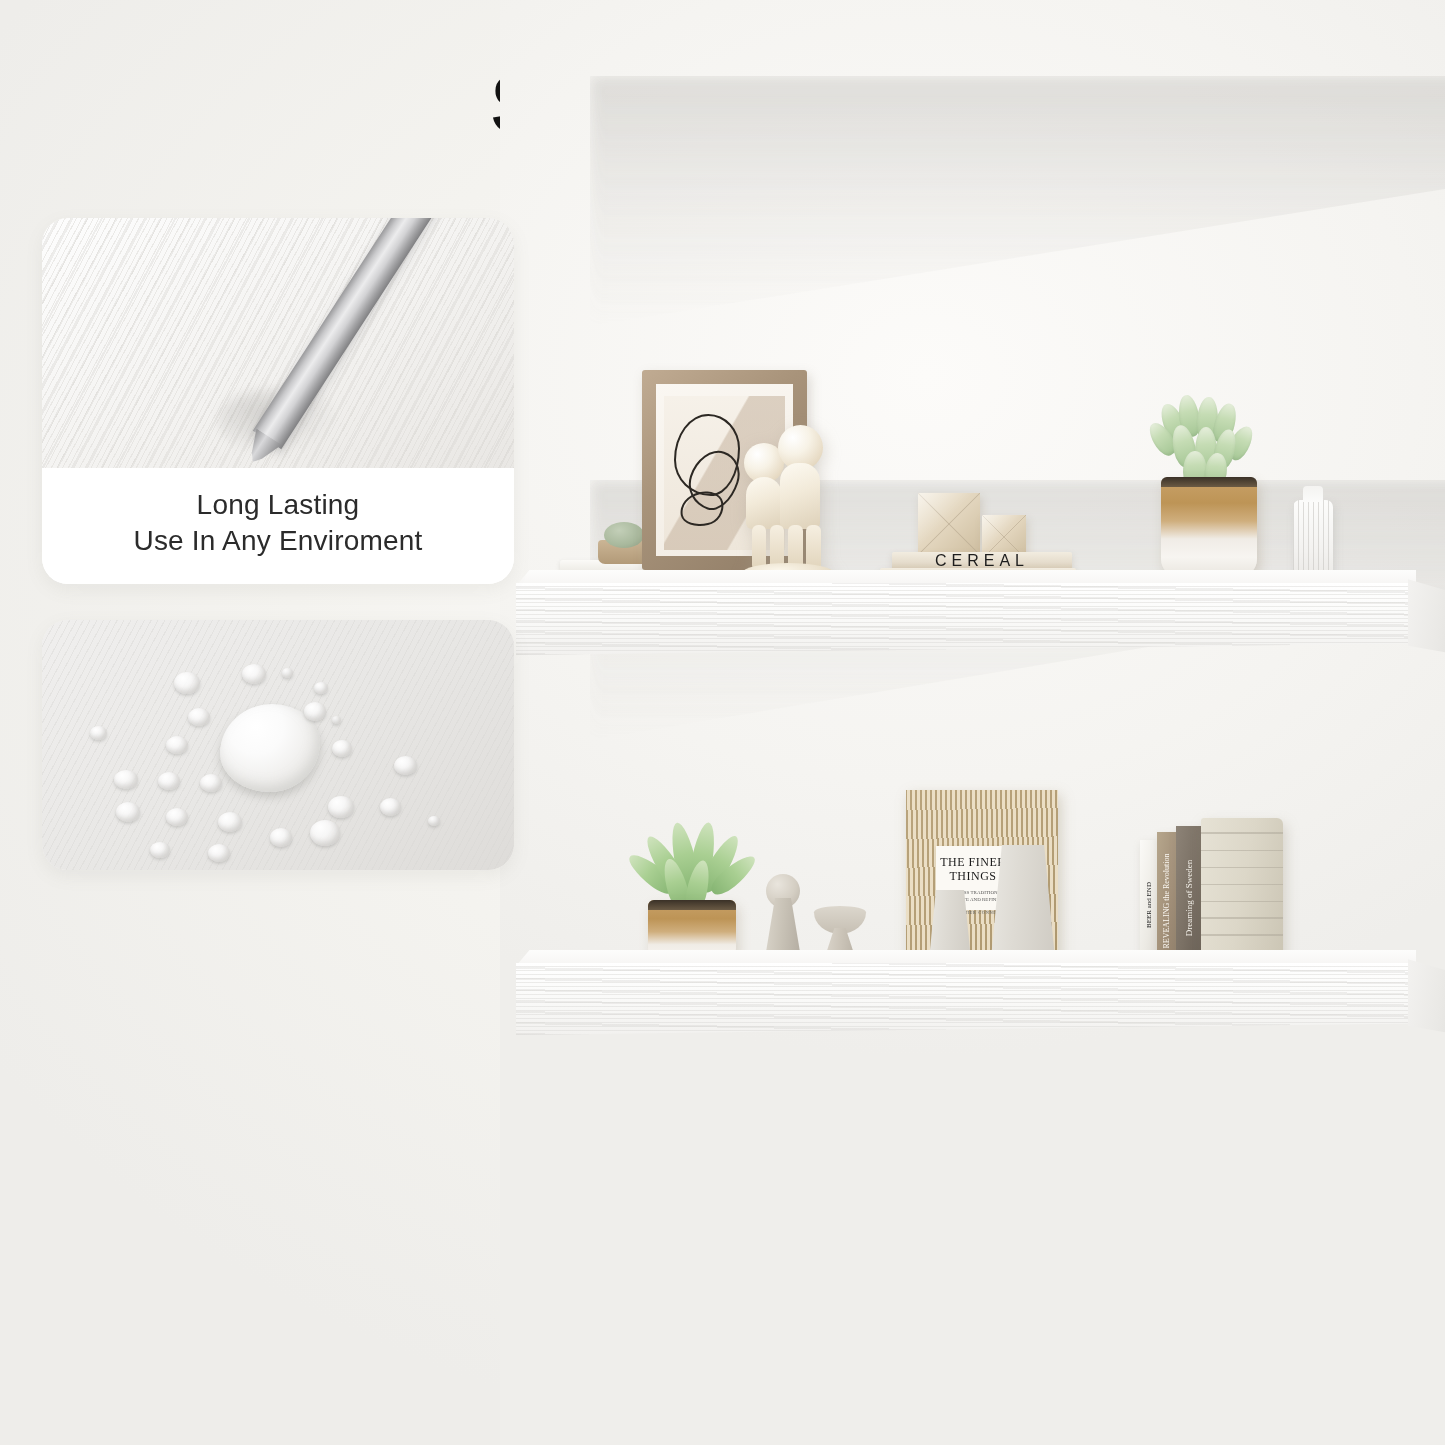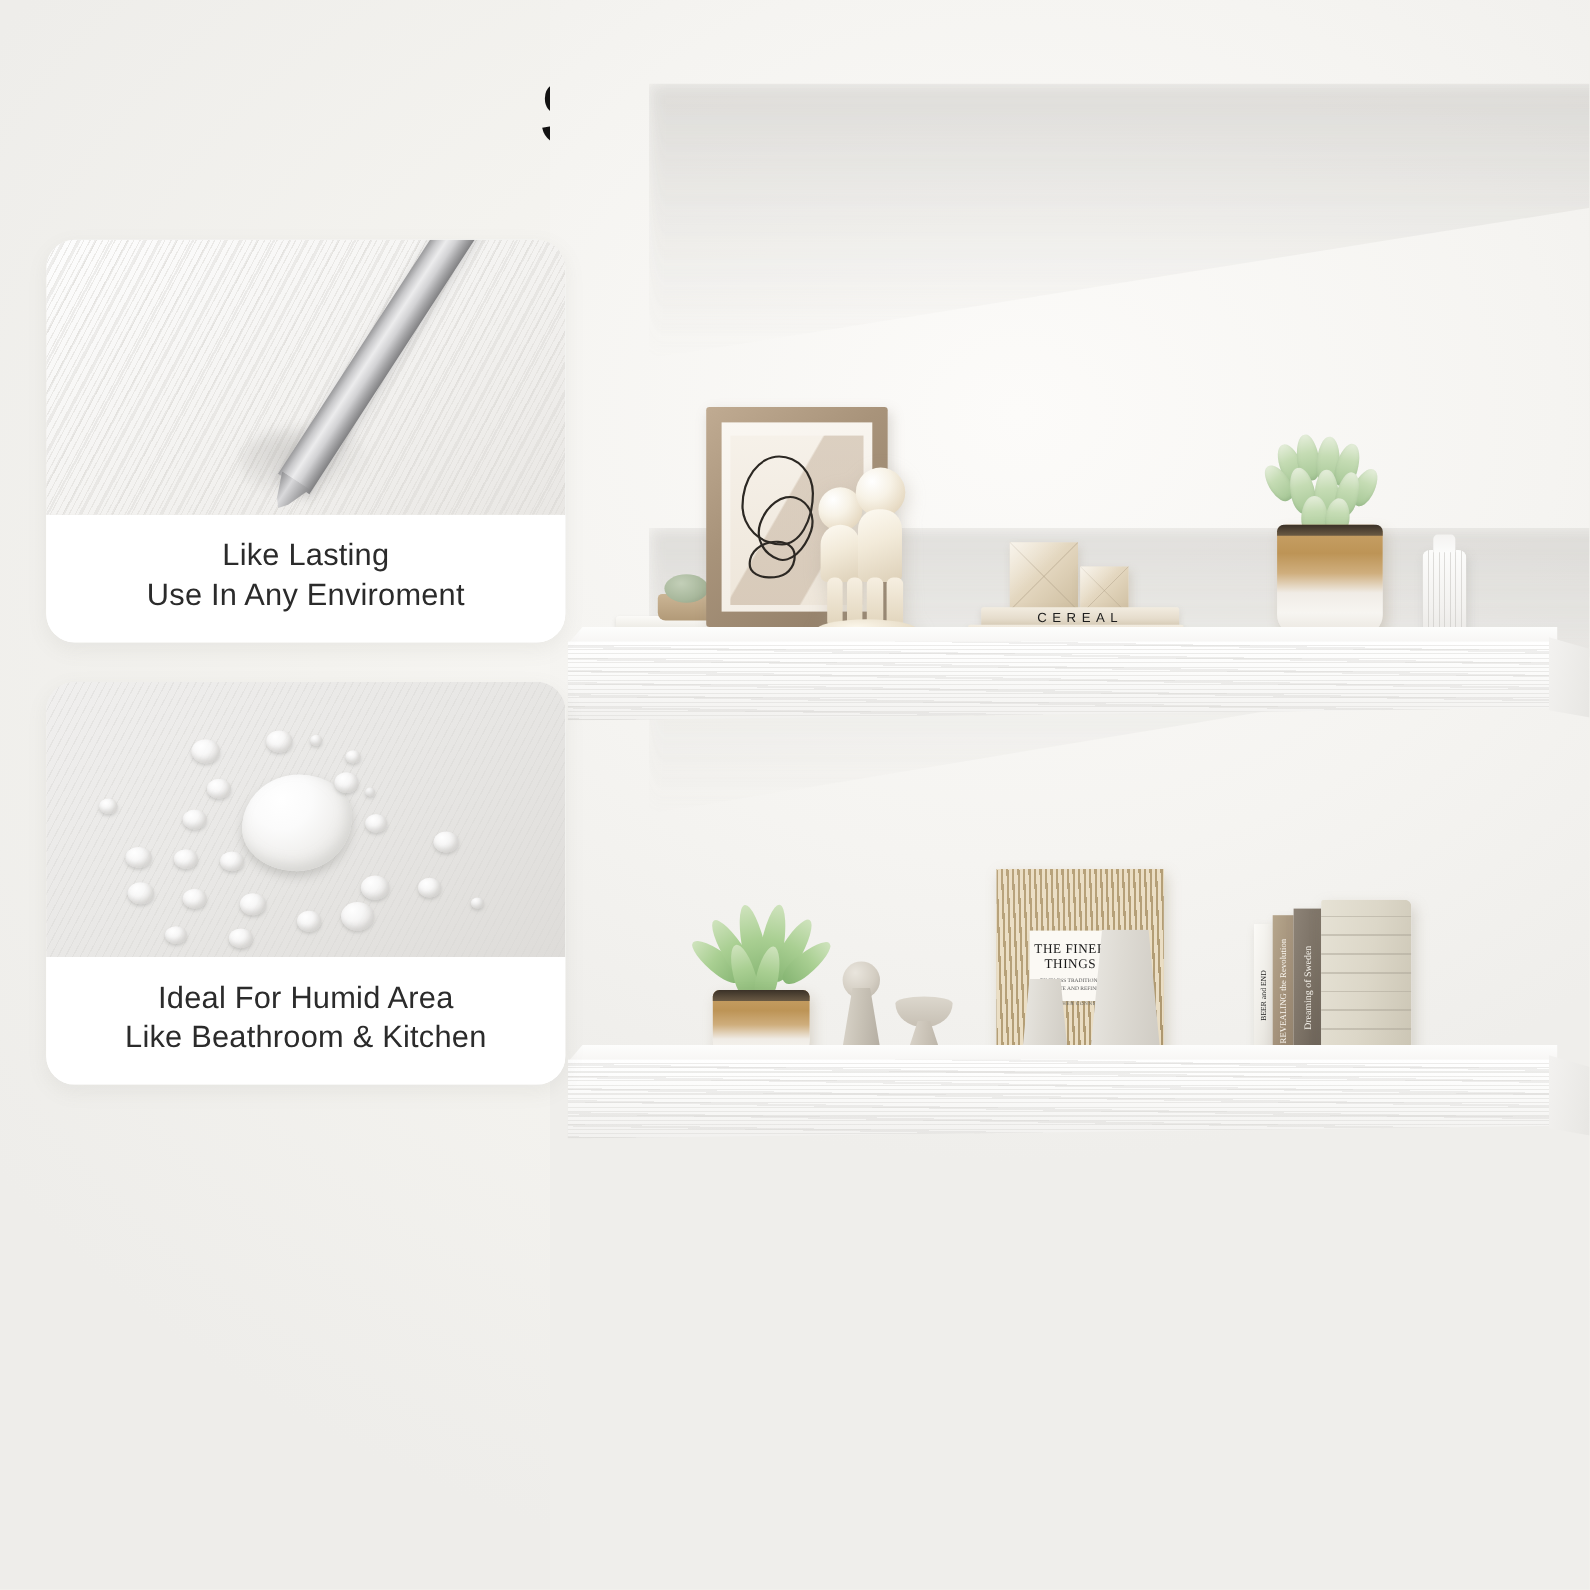--- a/index.html
+++ b/index.html
@@ -571,21 +571,21 @@
       <div class="pearl-leg" style="left:32px; top:110px; width:14px; height:46px;"></div>
       <div class="pearl-leg" style="left:50px; top:110px; width:15px; height:46px;"></div>
       <div class="pearl-leg" style="left:68px; top:110px; width:15px; height:46px;"></div>
       <div class="pearl-base" style="left:4px; top:148px; width:92px; height:20px;"></div>
     </div>
 
     <div class="obj pyramid" style="left:418px; top:493px; width:62px; height:62px;"></div>
     <div class="obj pyramid" style="left:482px; top:515px; width:44px; height:44px;"></div>
 
     <div class="book-slab" style="left:392px; top:552px; width:180px; height:18px;">
-      <span class="book-title" style="font-size:12px; letter-spacing:5px;">CEREAL</span>
+      <span class="book-title" style="font-size:16px; letter-spacing:5px;">CEREAL</span>
     </div>
     <div class="book-slab" style="left:380px; top:568px; width:196px; height:19px;">
       <span class="book-title" style="font-size:17px; font-weight:bold; letter-spacing:2px;">UNION</span>
     </div>
 
     <div class="obj" style="left:645px; top:395px; width:130px; height:190px;">
       <div class="succ-leaf" style="left:18px; top:8px;  width:20px; height:38px; transform:rotate(-22deg);"></div>
       <div class="succ-leaf" style="left:34px; top:0px;  width:20px; height:42px; transform:rotate(-8deg);"></div>
       <div class="succ-leaf" style="left:52px; top:2px;  width:21px; height:44px; transform:rotate(4deg);"></div>
       <div class="succ-leaf" style="left:70px; top:8px;  width:20px; height:40px; transform:rotate(16deg);"></div>
@@ -666,21 +666,21 @@
     </div>
 
   </div>
 
   <div class="feature-card fc1">
     <div class="fc-photo">
       <div class="wood-white"></div>
       <div class="sd-shadow"></div>
       <div class="screwdriver"></div>
     </div>
-    <div class="fc-caption">Like Lasting
+    <div class="fc-caption">Long Lasting
 Use In Any Enviroment</div>
   </div>
 
   <div class="feature-card fc2">
     <div class="fc-photo">
       <div class="wet-surface"></div>
       <div class="drop big" style="left:178px; top:84px; width:100px; height:88px; border-radius:52% 48% 50% 50% / 56% 44% 56% 44%;"></div>
       <div class="drop" style="left:132px; top:52px; width:26px; height:22px;"></div>
       <div class="drop" style="left:200px; top:44px; width:24px; height:20px;"></div>
       <div class="drop" style="left:240px; top:48px; width:11px; height:10px;"></div>
@@ -699,18 +699,16 @@
       <div class="drop" style="left:124px; top:188px; width:22px; height:18px;"></div>
       <div class="drop" style="left:176px; top:192px; width:24px; height:20px;"></div>
       <div class="drop" style="left:286px; top:176px; width:26px; height:22px;"></div>
       <div class="drop" style="left:338px; top:178px; width:21px; height:18px;"></div>
       <div class="drop" style="left:268px; top:200px; width:30px; height:26px;"></div>
       <div class="drop" style="left:228px; top:208px; width:22px; height:19px;"></div>
       <div class="drop" style="left:108px; top:222px; width:20px; height:16px;"></div>
       <div class="drop" style="left:166px; top:224px; width:22px; height:18px;"></div>
       <div class="drop" style="left:386px; top:196px; width:12px; height:10px;"></div>
     </div>
-    <div class="fc-caption">Ideal For Humid Area
-Like Beathroom &amp; Kitchen</div>
   </div>
 
 
 </div>
 
 </body></html>

